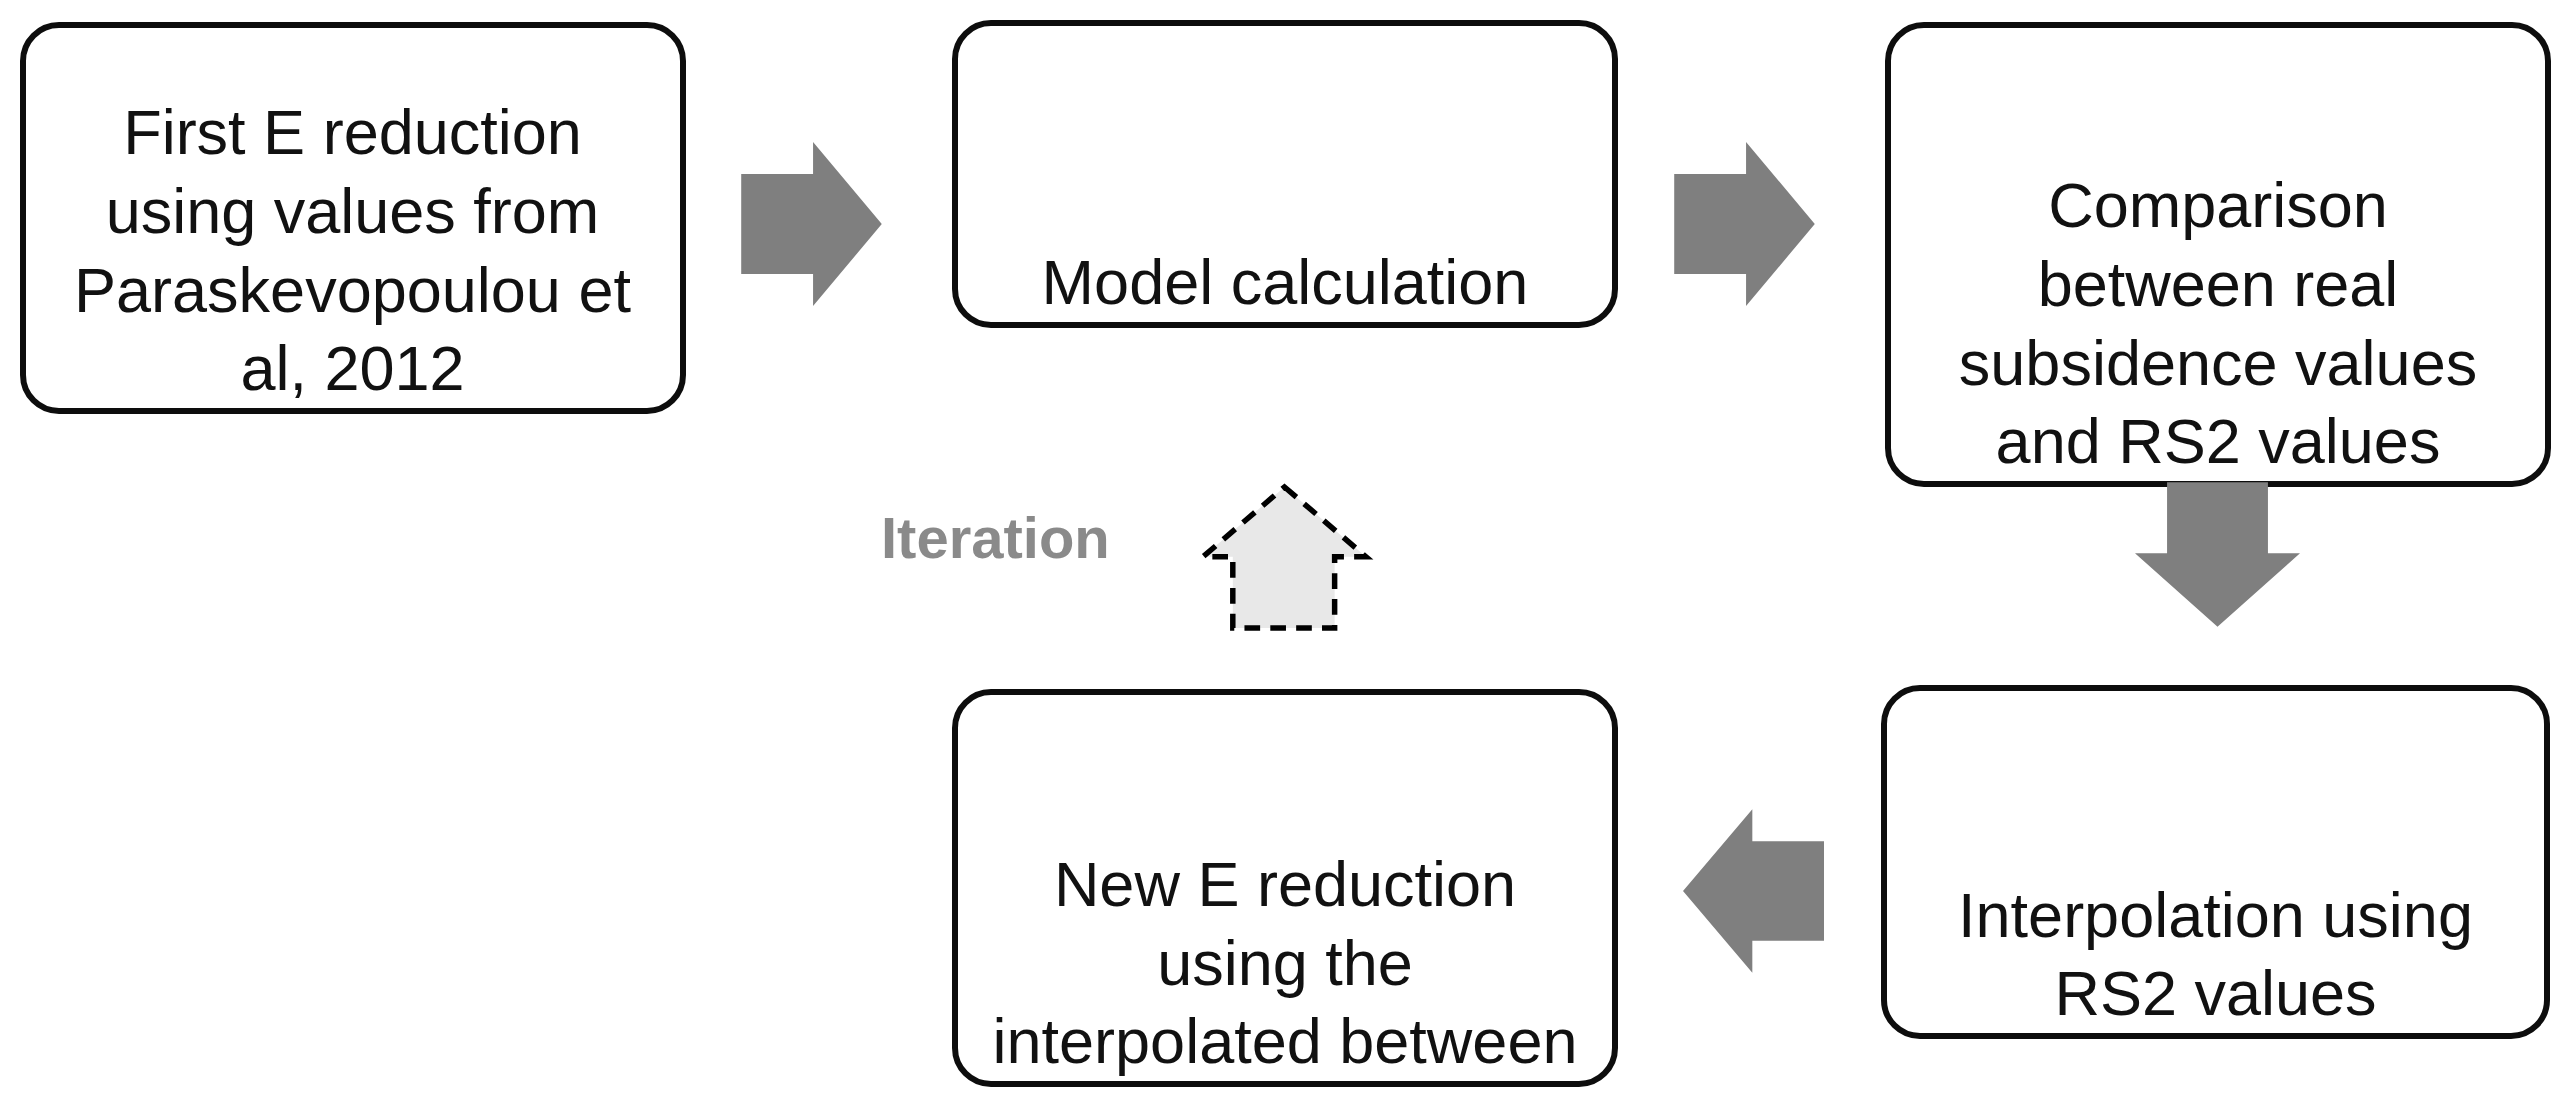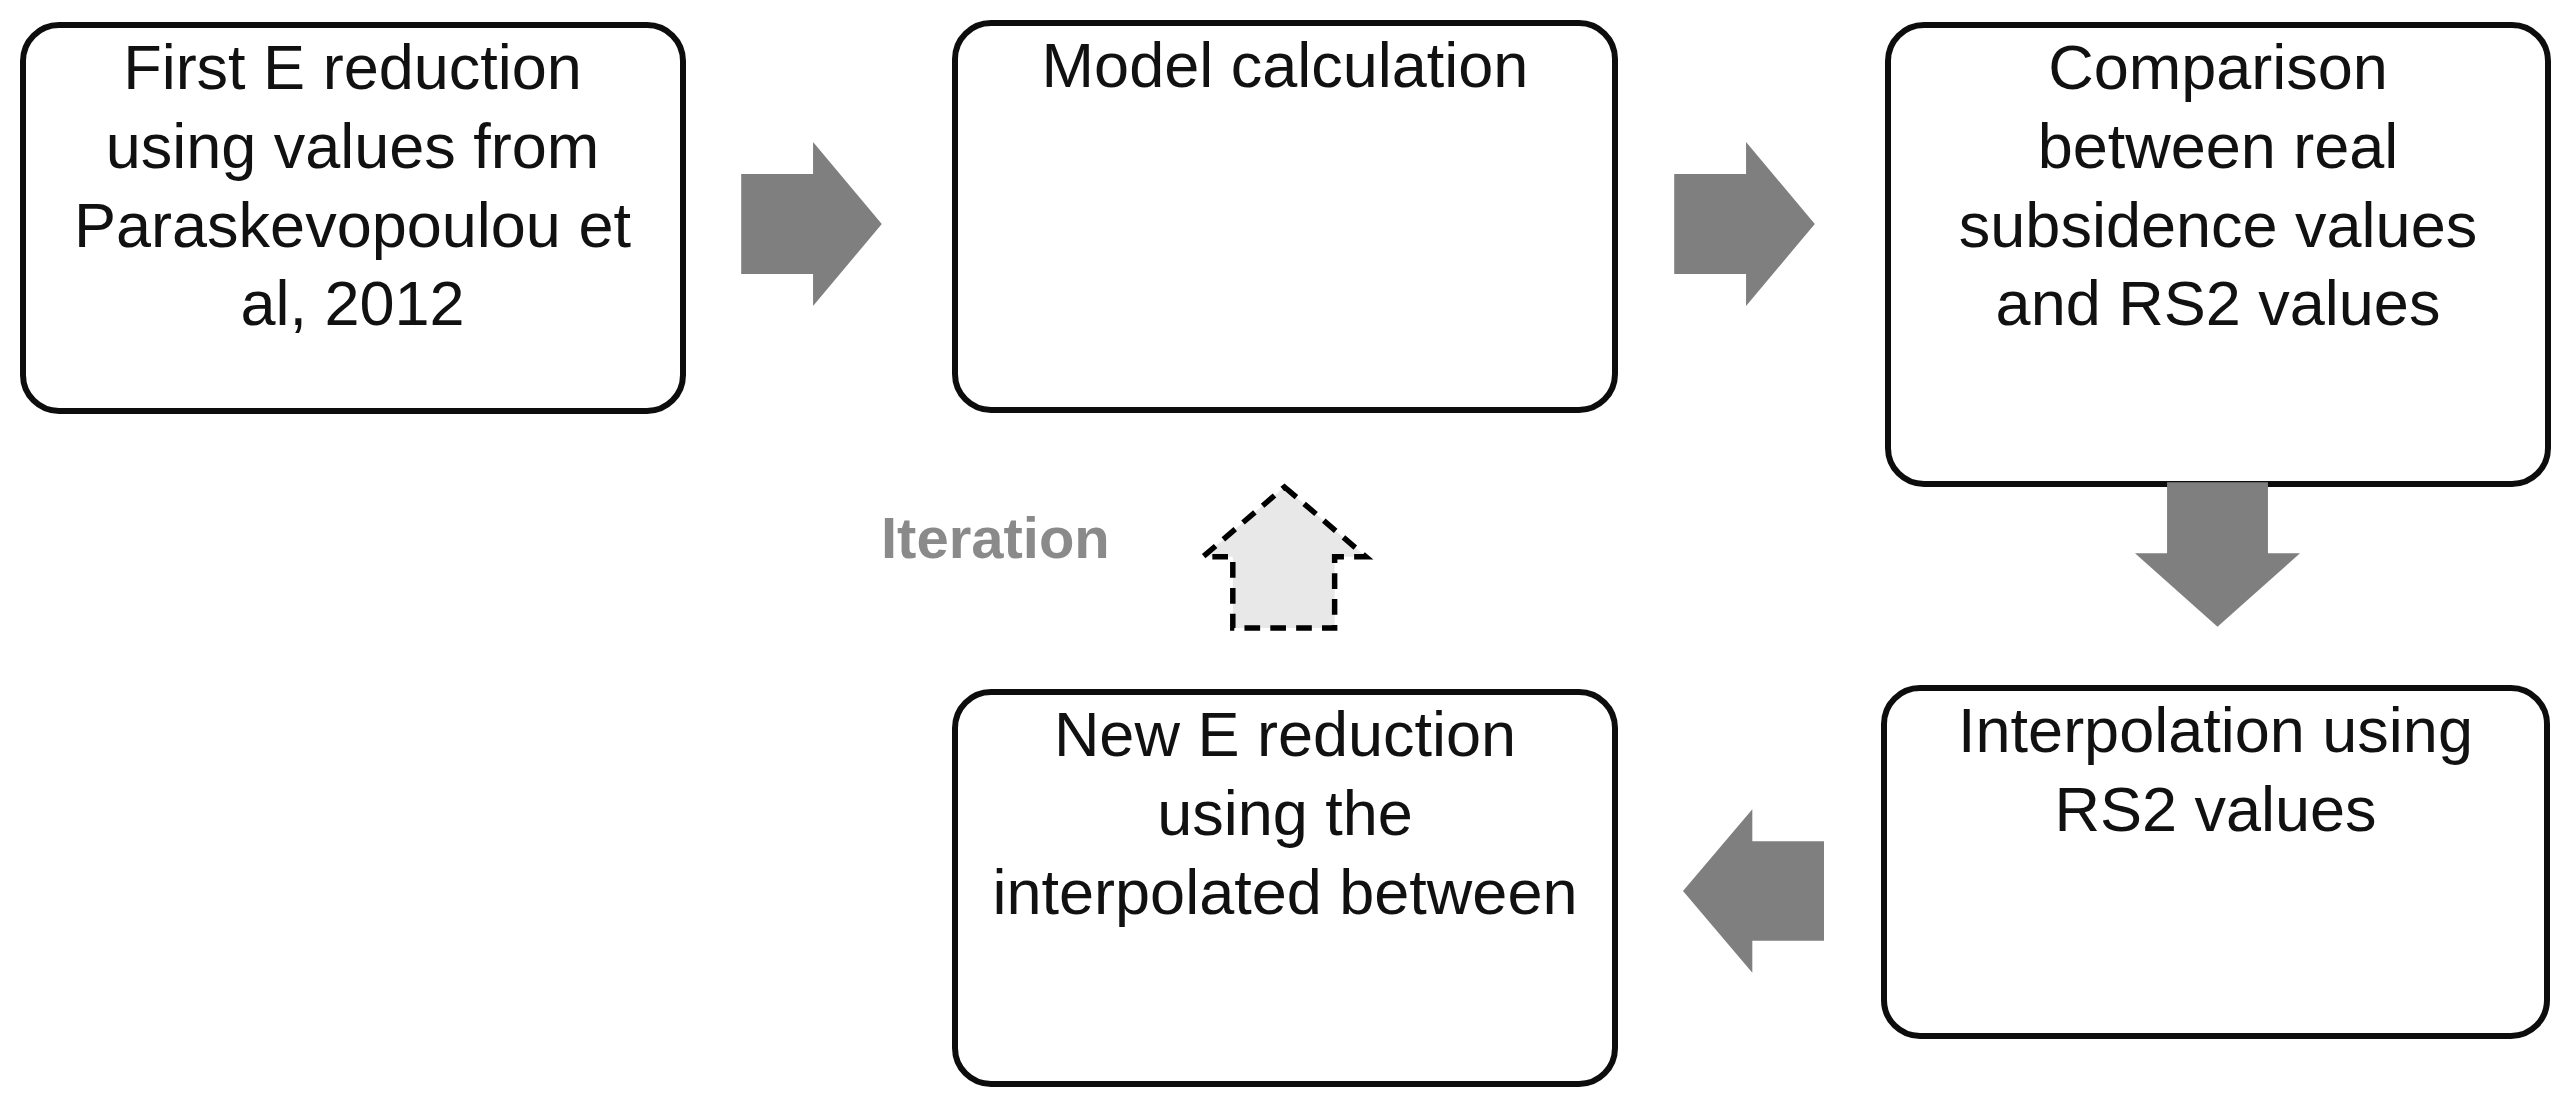--- a/index.html
+++ b/index.html
@@ -15,34 +15,34 @@
     font-family: "Liberation Sans", sans-serif;
     overflow: hidden;
   }
   .node {
     position: absolute;
     box-sizing: border-box;
     background: var(--node-fill, #ffffff);
     border: 6.3px solid var(--node-border, #0d0d0d);
     border-radius: 39px;
     display: flex;
-    align-items: flex-start;
+    align-items: flex-end;
     justify-content: center;
     text-align: center;
     color: var(--node-text, #111111);
     font-size: 63px;
     line-height: 1.25;
   }
   .node .label {
     white-space: pre-line;
     display: block;
     padding: 0 15.6px;
   }
   .n1 { left: 19.5px;   top: 22px;  width: 666px; height: 392px; }
-  .n2 { left: 952px; top: 19.5px;  width: 666px; height: 393px; }
+  .n2 { left: 952px; top: 19.5px;  width: 666px; height: 308px; }
   .n3 { left: 1885px; top: 22px;  width: 666px; height: 465px; }
   .n4 { left: 1881px; top: 685px; width: 669px; height: 354px; }
   .n5 { left: 952px; top: 689px; width: 666px; height: 398px; }
   .arrow {
     position: absolute;
     overflow: visible;
   }
   .arrow-solid polygon {
     fill: var(--arrow-solid, #7f7f7f);
     stroke: none;

